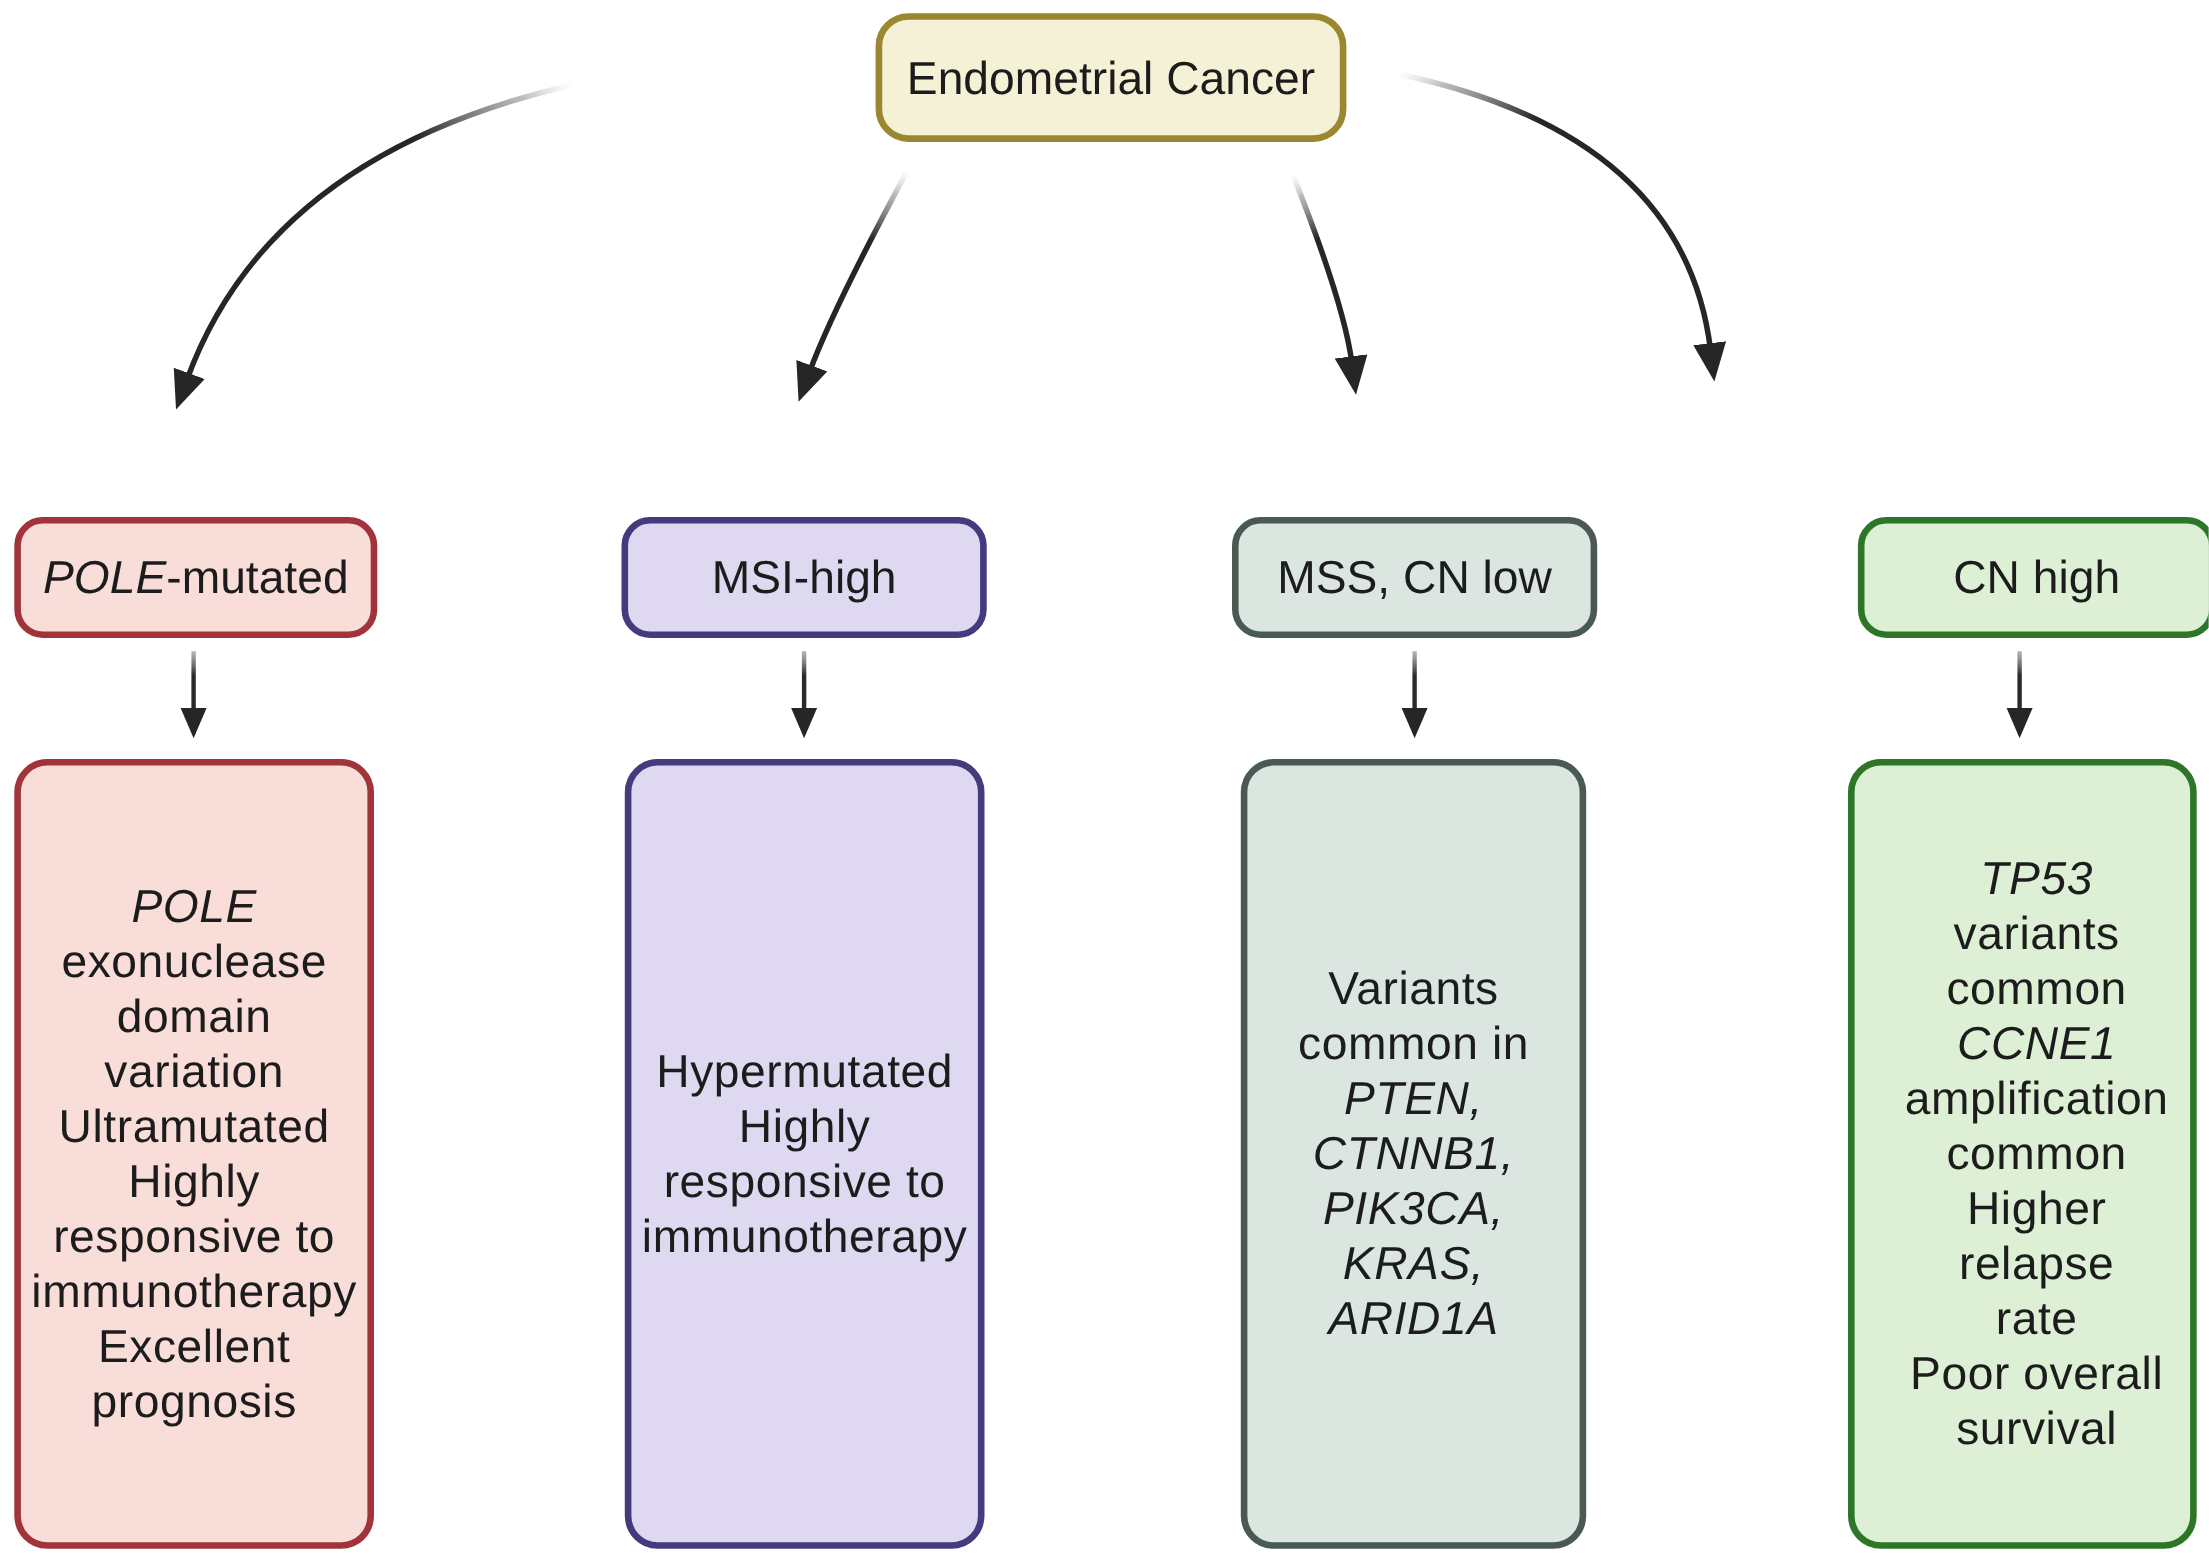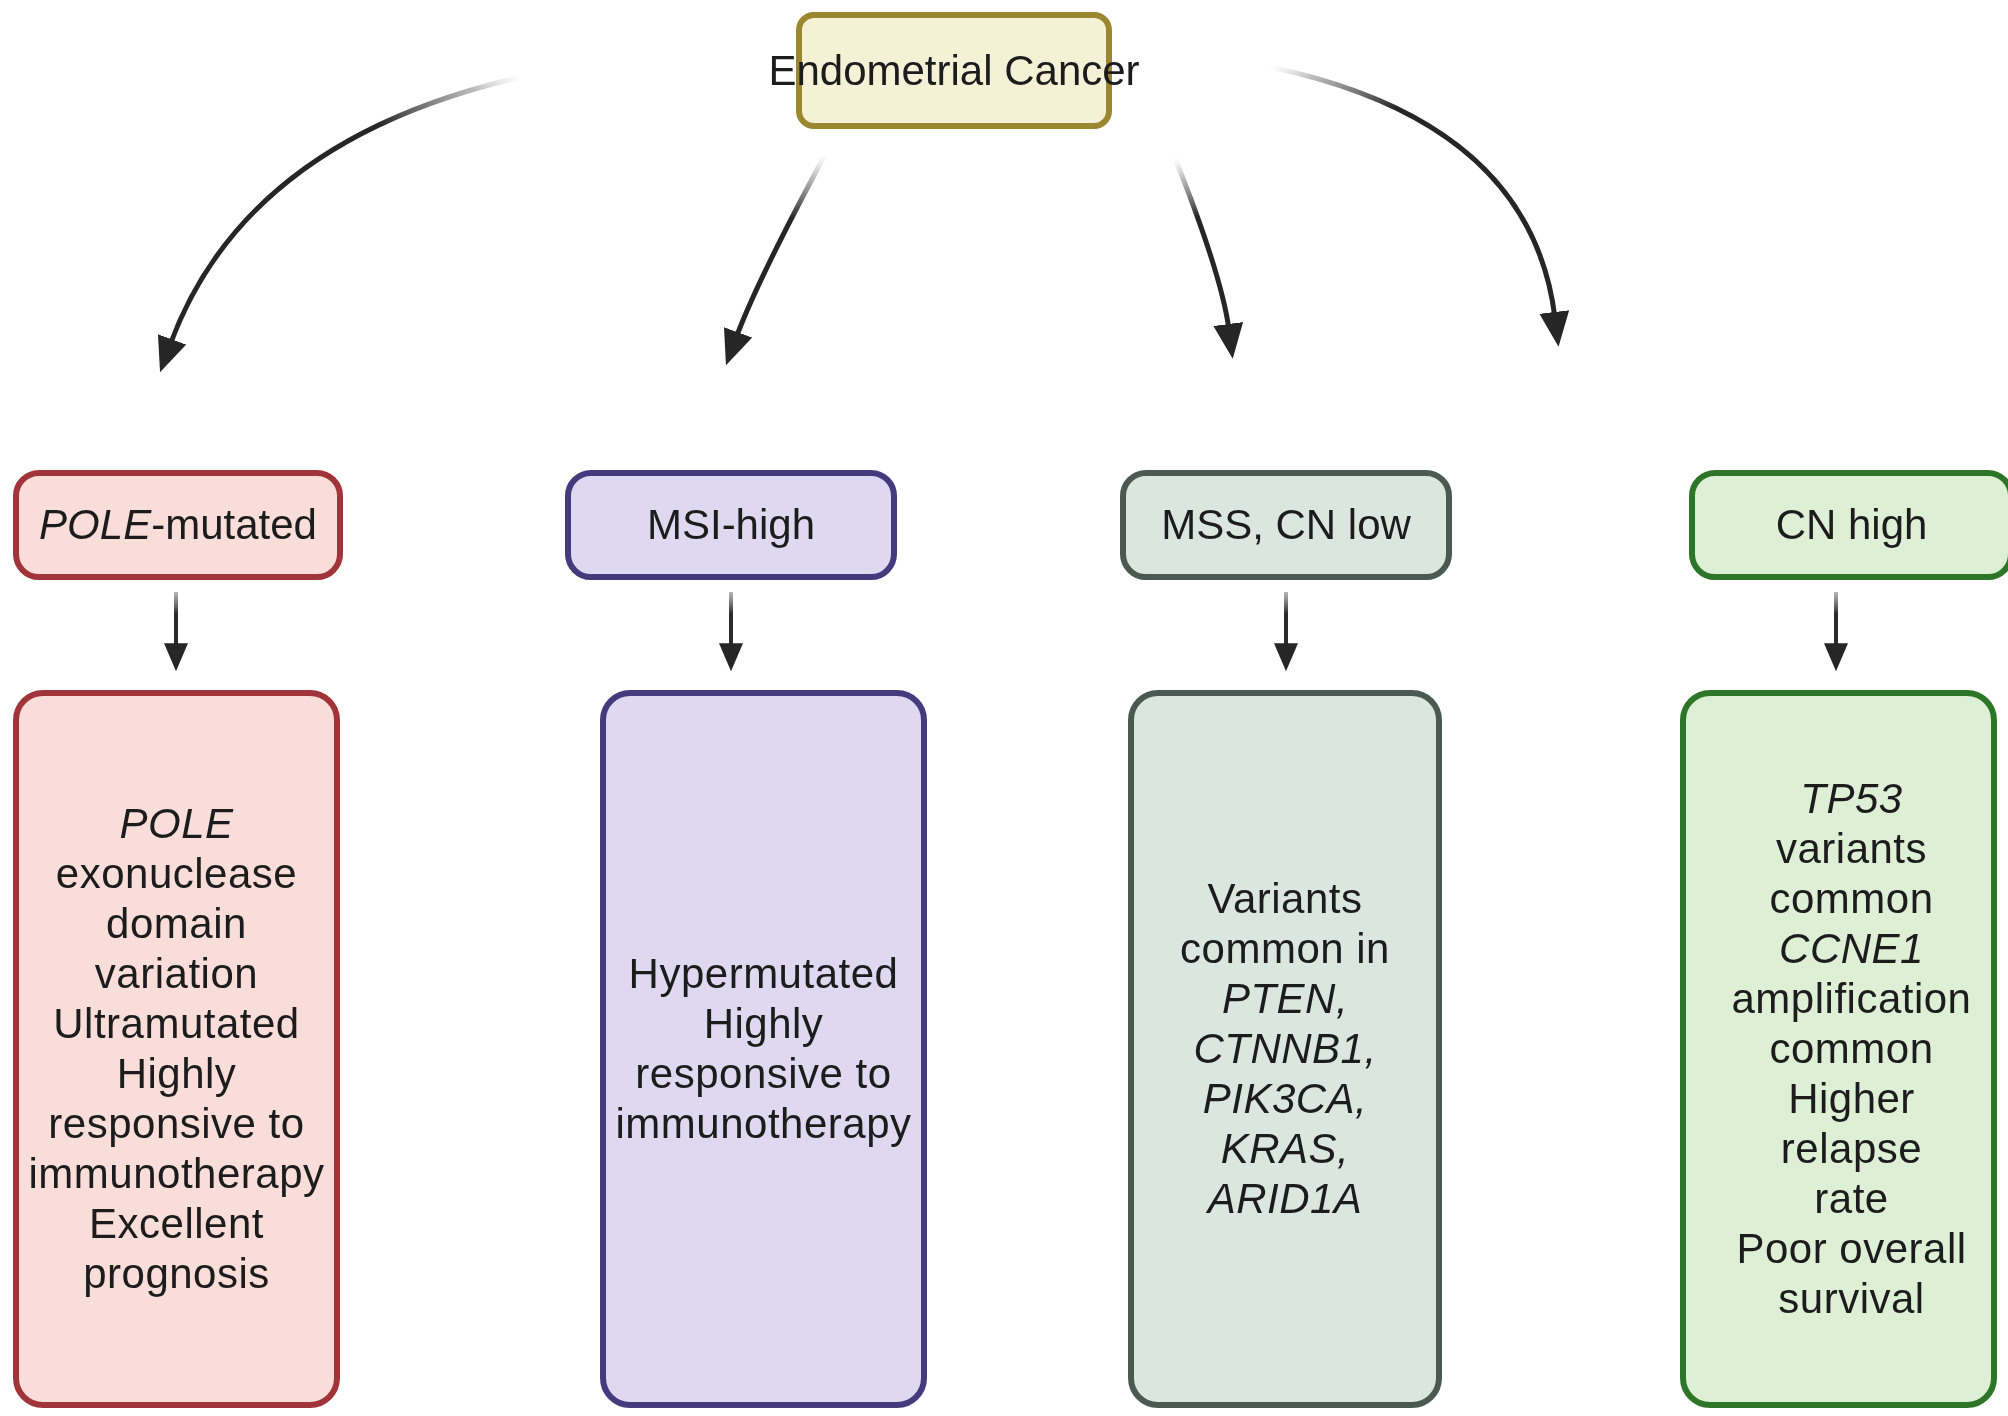--- a/index.html
+++ b/index.html
@@ -20,23 +20,23 @@
     position: absolute;
     box-sizing: border-box;
     display: flex;
     align-items: center;
     justify-content: center;
     text-align: center;
     color: #1c1c1c;
   }
   .root-node {
     left: 796px; top: 12px;
-    width: 316px; height: 117px;
+    width: 428px; height: 117px;
     border: 6px solid;
-    border-radius: 18px;
+    border-radius: 30px;
     font-size: 42px;
     white-space: nowrap;
   }
   .pill {
     top: 470px; height: 110px;
     border: 6px solid;
     border-radius: 26px;
     font-size: 42px;
     white-space: nowrap;
   }
@@ -47,21 +47,21 @@
     font-size: 42px;
     line-height: 1.19;
     letter-spacing: 0.5px;
     padding: 0 10px;
   }
   .pill.c0 { left: 13px;   width: 330px; }
   .pill.c1 { left: 565px;  width: 332px; }
   .pill.c2 { left: 1120px; width: 332px; justify-content: center; }
   .pill.c3 { left: 1673px; width: 325px; margin-left: 16px; }
   .big.c0  { left: 13px;   width: 327px; }
-  .big.c1  { left: 600px;  width: 327px; }
+  .big.c1  { left: 568px;  width: 327px; }
   .big.c2  { left: 1128px; width: 314px; }
   .big.c3  { left: 1680px; width: 317px; }
   i { font-style: italic; }
 </style>
 </head>
 <body>
 
 <div class="canvas">
 
   <svg class="arrows-svg" viewBox="0 0 2008 1416">

